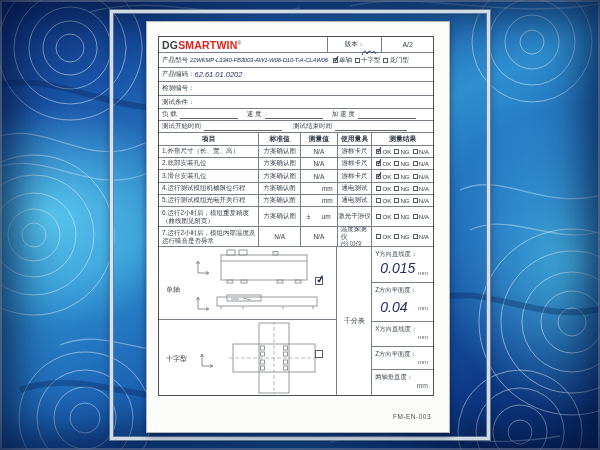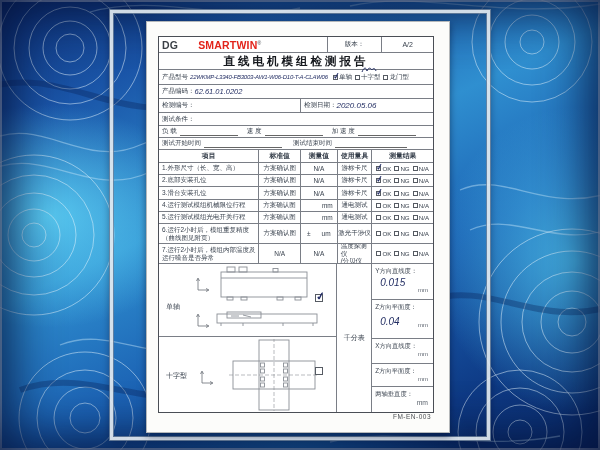--- a/index.html
+++ b/index.html
@@ -28,42 +28,42 @@
   .c:last-child{border-right:none;}
   .cc{justify-content:center;text-align:center;}
   .cl{justify-content:flex-start;padding-left:3px;}
   .cr{justify-content:flex-end;padding-right:4px;}
   .w0{width:101px;}.w1{width:42px;}.w2{width:37px;}.w3{width:35px;}.w4{width:61px;}
   .wrap{white-space:normal;line-height:1.2;}
   .pre{white-space:pre;}
   .prel{white-space:pre-line;line-height:1.15;}
   .logo{font-weight:bold;font-size:10.5px;letter-spacing:.2px;}
   .logo .dg{color:#3a3f45;}
-  .logo .sw{color:#e2231a;margin-left:20px;}
+  .logo .sw{color:#e2231a;}
   .logo .reg{font-size:5px;vertical-align:super;color:#3a3f45;font-weight:normal;}
   .title{font-size:11.5px;font-weight:bold;color:#15181d;letter-spacing:3px;}
   .lab{color:#39424e;}
   .hw{font-family:Liberation Sans, sans-serif;font-style:italic;color:#232e63;}
   .cb{display:inline-block;width:5px;height:5px;border:1px solid #565b63;position:relative;
       margin:0 1px 0 3px;flex:none;box-sizing:border-box;}
   .cbL{display:inline-block;width:8px;height:8px;border:1px solid #565b63;position:relative;box-sizing:border-box;}
   .cb.checked::after{content:"✓";position:absolute;left:-1px;top:-5px;font-size:8.5px;color:#222c66;
       transform:rotate(-10deg);font-weight:bold;}
   .cbL.checked::after{content:"✓";position:absolute;left:0;top:-5px;font-size:11px;color:#222c66;
       transform:rotate(-8deg);font-weight:bold;}
   .bl{display:inline-block;border-bottom:1px solid #666;height:8px;}
   .resc{gap:0;}
   .resc span.ol{font-size:6.2px;letter-spacing:0;}
   .thead .c{font-weight:bold;font-size:6.8px;color:#343d49;}
   .diag{position:relative;height:148px;}
   .mcell{box-sizing:border-box;border-bottom:1px solid #7a7e86;position:relative;}
   .mcell:last-child{border-bottom:none;}
   .mlab{position:absolute;left:3px;top:3px;font-size:6.3px;color:#39424e;}
   .munit{position:absolute;right:5px;bottom:6px;font-size:6px;color:#5c646e;}
-  .mval{position:absolute;left:8px;top:13px;font-size:10px;text-align:center;}
+  .mval{position:absolute;left:8px;top:13px;font-size:14px;text-align:center;}
   .footer{position:absolute;right:18px;top:391px;font-size:6.5px;color:#4c4f54;letter-spacing:.5px;}
   svg.draw{display:block;}
 </style>
 </head>
 <body>
 
 <svg class="bgpat" width="600" height="450" viewBox="0 0 600 450">
   <g stroke="rgba(232,245,253,0.5)" fill="none" stroke-width="1">
     <circle cx="70" cy="48" r="14"></circle>
       <circle cx="70" cy="48" r="27"></circle>
@@ -117,23 +117,20 @@
   <div class="tbl">
 
     <div class="trow" style="height:16px">
       <div class="c cl" style="width:170px">
         <span class="logo"><span class="dg">DG</span><span class="sw">SMARTWIN</span><span class="reg">®</span></span>
       </div>
       <div class="c cc" style="width:55px">版本：</div>
       <div class="c cc" style="width:51px;font-size:7px">A/2</div>
     </div>
 
-    <div class="trow cc" style="height:17px;display:flex;align-items:center;justify-content:center">
-      <span class="title">直线电机模组检测报告</span>
-    </div>
 
     <div class="trow" style="height:15px;position:relative;overflow:visible">
       <div class="c cl" style="width:100%;border-right:none">
         <span class="lab">产品型号</span>
         <span class="hw" style="font-size:6px;margin-left:2px;letter-spacing:-0.2px;white-space:nowrap">22WKMP-L3340-FB3003-AW1-W06-D10-T-A-CLAW06</span>
         <span style="display:flex;align-items:center;margin-left:2px;white-space:nowrap">
           <span class="cb checked"></span>
             <span class="ol">单轴</span>
           <span class="cb"></span>
             <span class="ol">十字型</span>
@@ -151,24 +148,20 @@
         <span class="lab">产品编码：</span>
         <span class="hw" style="font-size:7.5px">62.61.01.0202</span>
       </div>
     </div>
 
     <div class="trow" style="height:14px">
       <div class="c cl" style="width:143px">
         <span class="lab">检测编号：</span>
         <span class="hw"></span>
       </div>
-      <div class="c cl" style="width:133px">
-        <span class="lab">检测日期：</span>
-        <span class="hw" style="font-size:8px">2020.05.06</span>
-      </div>
     </div>
 
     <div class="trow" style="height:13px">
       <div class="c cl" style="width:100%;border-right:none">
         <span class="lab">测试条件：</span>
       </div>
     </div>
 
     <div class="trow" style="height:12px">
       <div class="c cl" style="width:100%;border-right:none;gap:3px">

